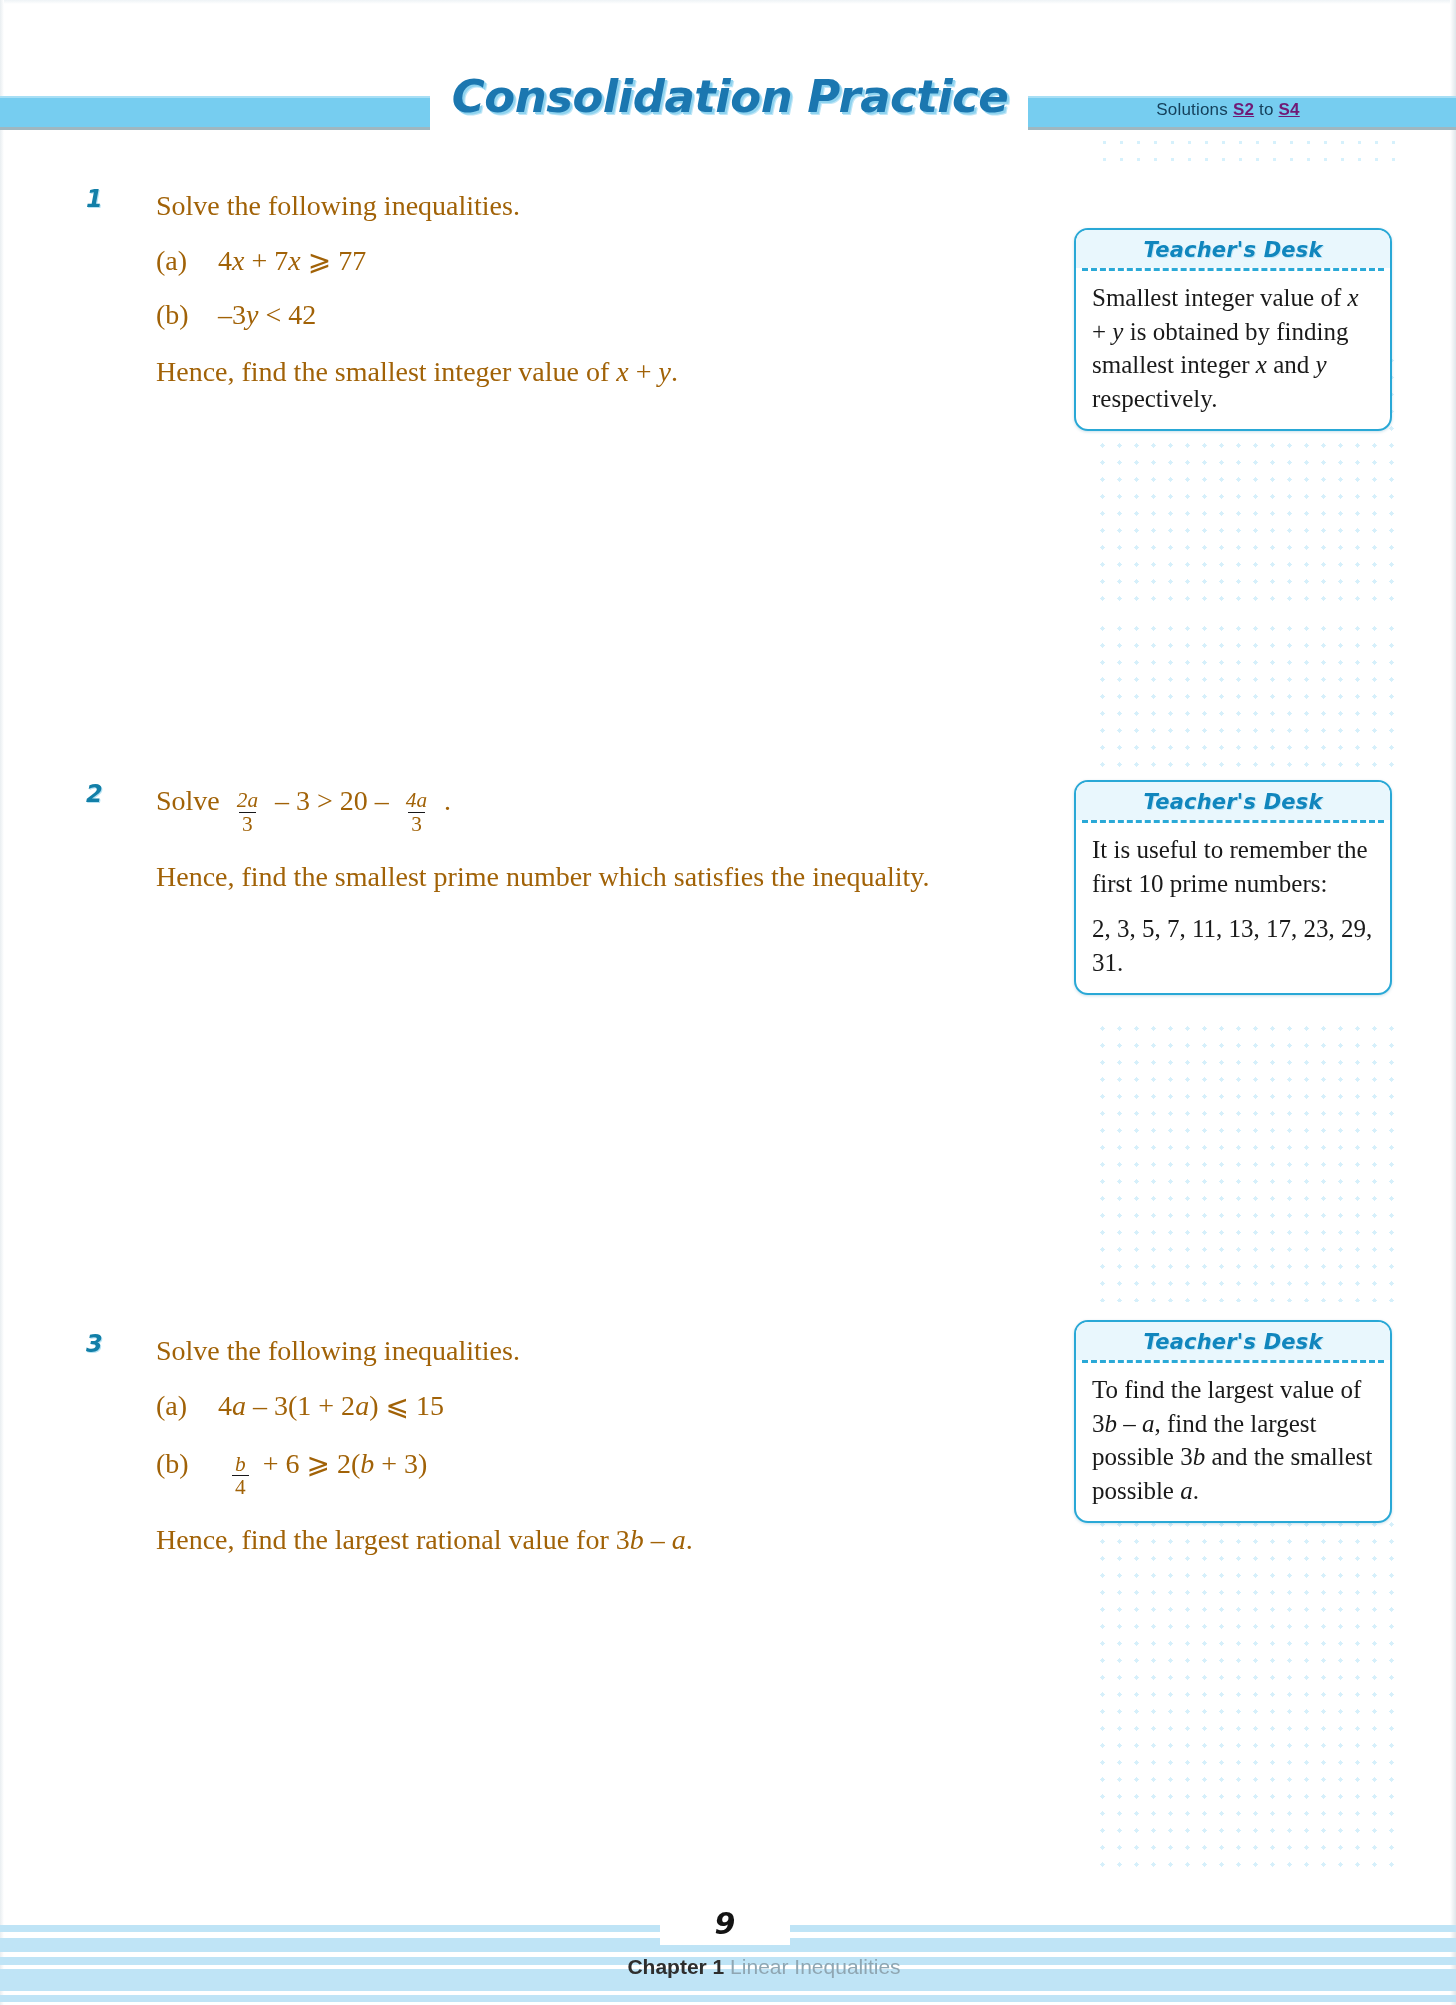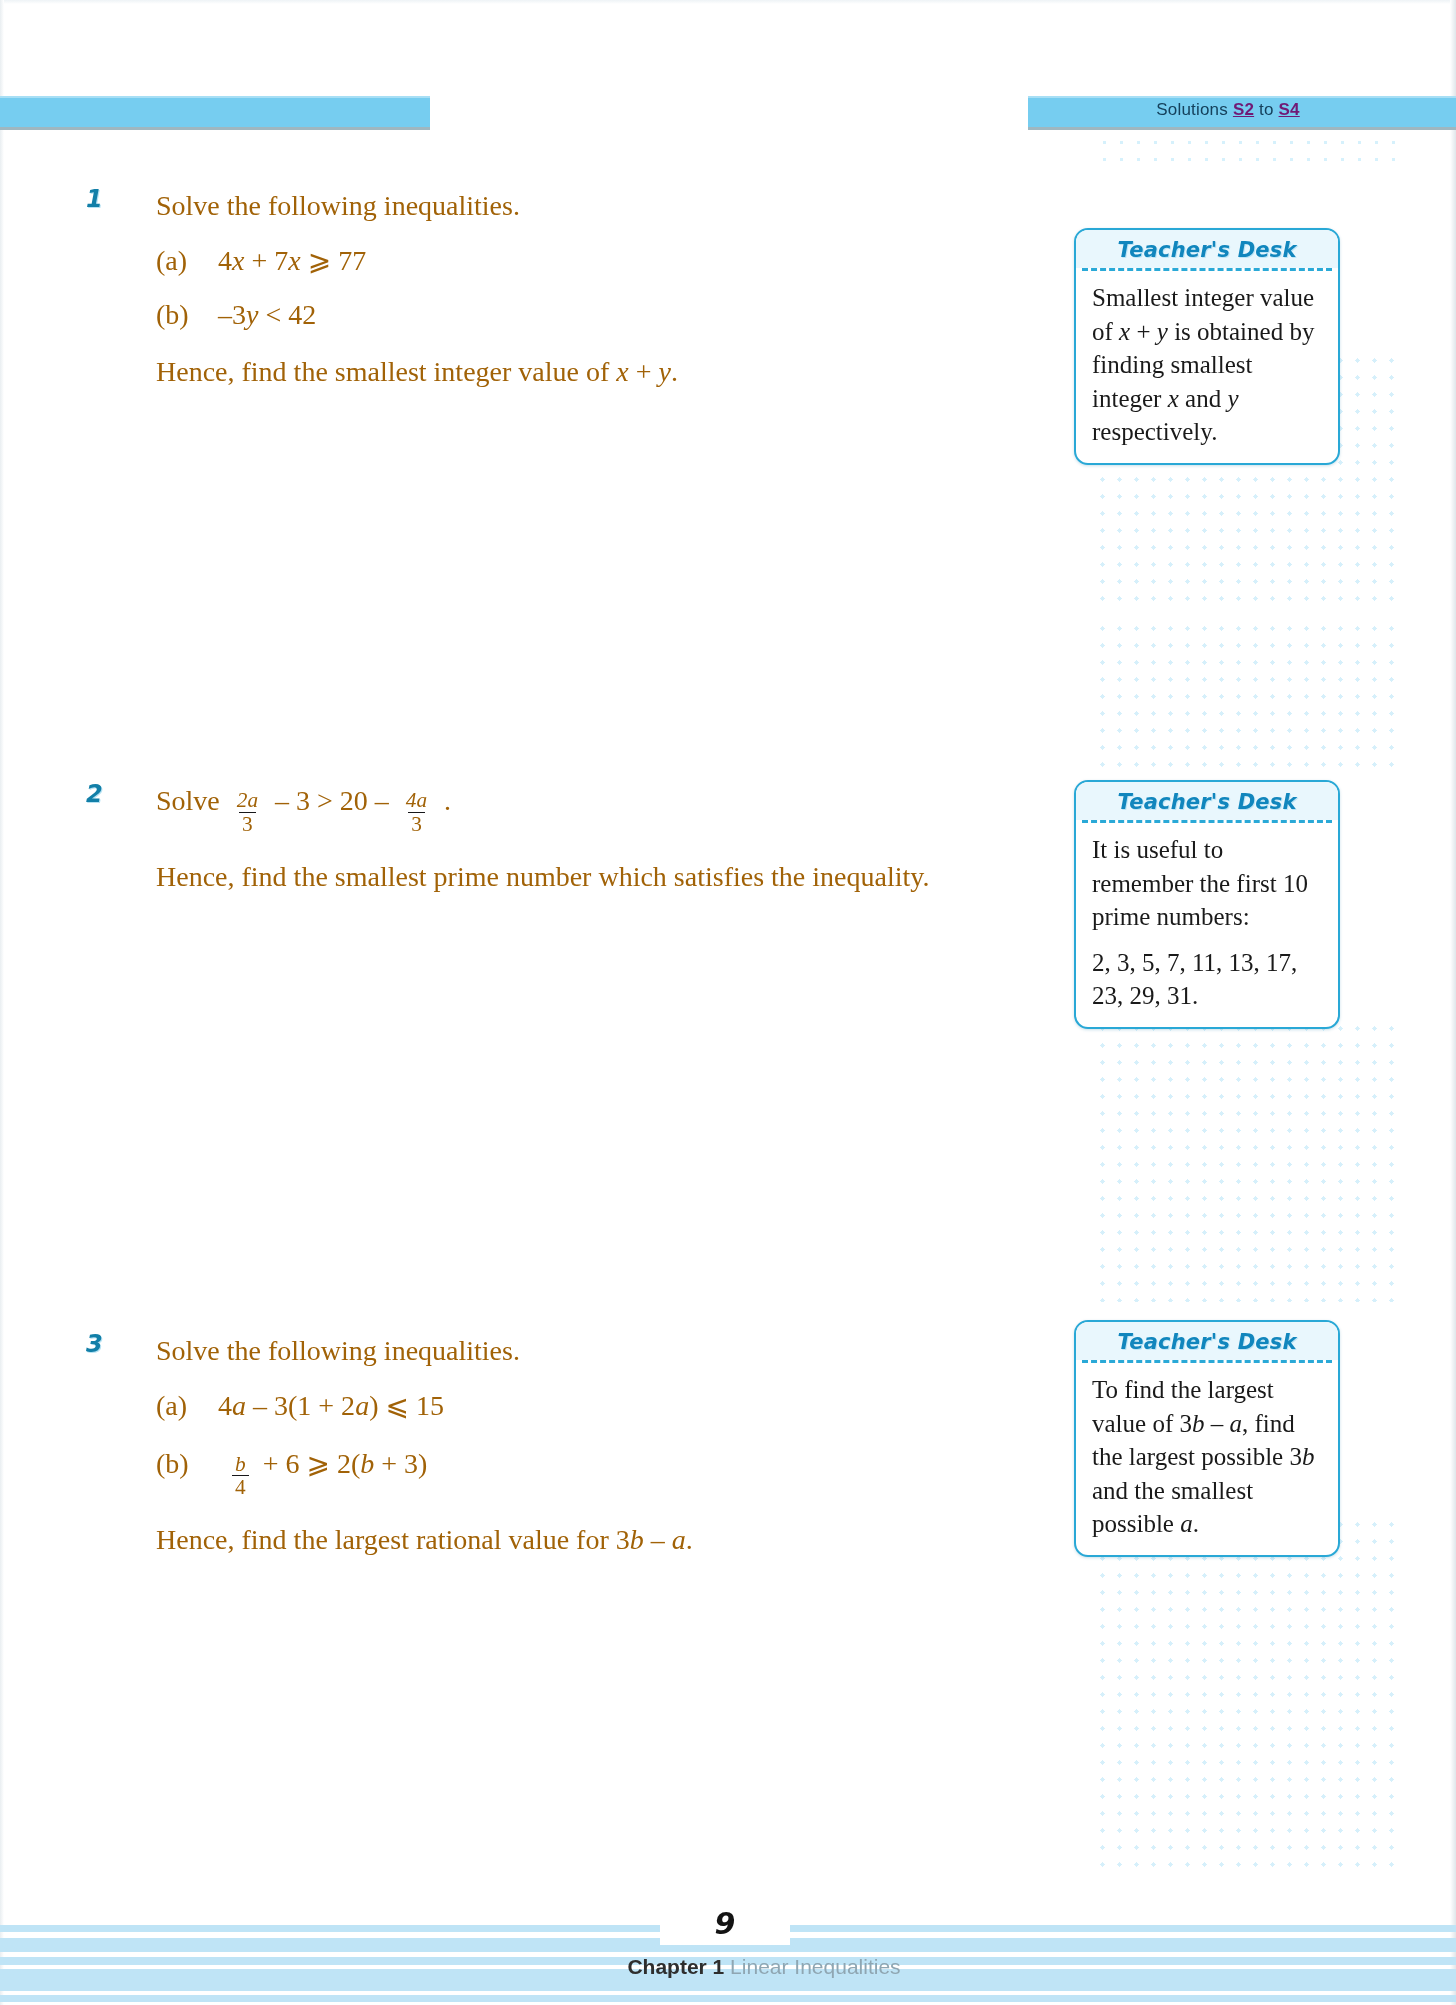--- a/index.html
+++ b/index.html
@@ -195,21 +195,21 @@
     padding: 0 3px;
     border-top: 1.4px solid #17171a;
   }
 
   .hence { margin-top: 14px; white-space: nowrap; }
 
   
   .td-card {
     position: absolute;
     left: 1074px;
-    width: 266px;
+    width: 318px;
     box-sizing: border-box;
     border: 2.5px solid #29a8d6;
     border-radius: 14px;
     background: #ffffff;
     box-shadow: 0 1px 3px rgba(40,130,170,0.25);
     overflow: hidden;
   }
   .td-head {
     height: 38px;
     background: #e9f7fd;
@@ -298,20 +298,21 @@
 <body>
 
 <div class="page">
   <div class="page-edge-top"></div>
   <div class="page-edge-left"></div>
   <div class="page-edge-right"></div>
 
   <div class="header">
     <div class="header-bar-left"></div>
     <div class="header-bar-right"></div>
+    <div class="header-title">Consolidation Practice</div>
     <div class="header-solutions">
       <span>Solutions </span><b>S2</b><span> to </span><b>S4</b>
     </div>
   </div>
   <div class="header-dots"></div>
 
   <div class="dot-panel" style="top:352px;height:252px;"></div>
   <div class="dot-panel" style="top:620px;height:150px;"></div>
   <div class="dot-panel" style="top:1020px;height:282px;"></div>
   <div class="dot-panel" style="top:1516px;height:352px;"></div>

